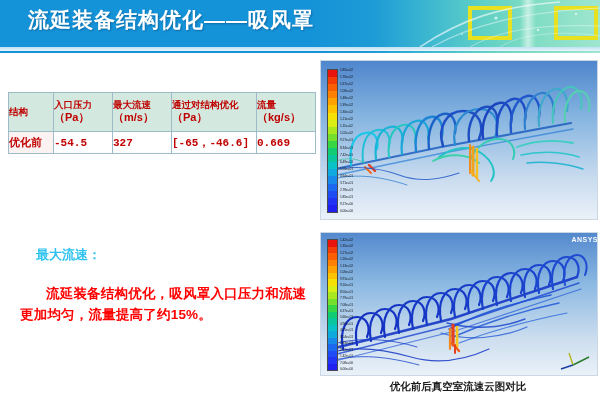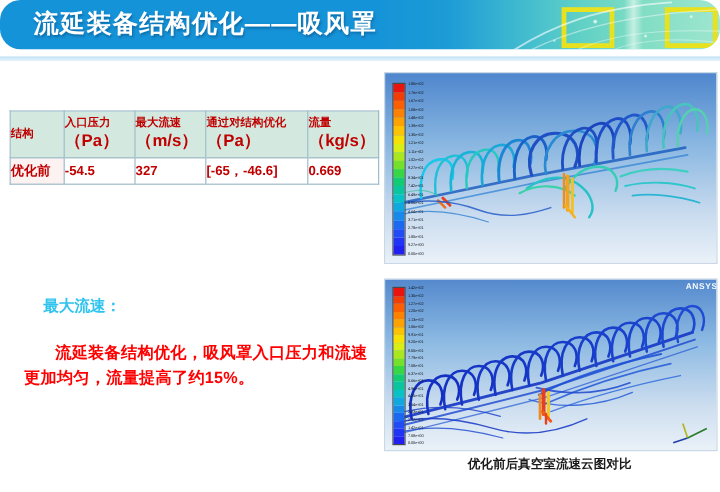--- a/index.html
+++ b/index.html
@@ -18,26 +18,25 @@
     width: 600px;
     height: 410px;
     background: #ffffff;
     overflow: hidden;
   }
 
   
   #header-band {
     position: absolute;
     left: 0; top: 0;
-    width: 600px; height: 41px;
+    width: 600px; height: 53px;
     background: linear-gradient(90deg,
         #1593d8 0%, #1593d8 52%, #1c9bd6 62%,
         #3fb9d0 72%, #5ecfc6 80%, #7ddcc2 88%, #9fe6cf 100%);
     overflow: hidden;
-    border-radius: 17px;
   }
   #header-decor {
     position: absolute;
     left: 0; top: 0;
     width: 600px; height: 47px;
   }
   #header-underline {
     position: absolute;
     left: 0; top: 47px;
     width: 600px; height: 4px;
@@ -80,27 +79,28 @@
     background: #fdf2f2;
     height: 21px;
     color: #c00000;
     font-weight: bold;
     font-size: 11px;
   }
   #result-table tbody td.numcell {
     background: #ffffff;
     color: #c00000;
     font-weight: bold;
+    font-family: Liberation Mono, monospace;
   }
   .col-struct { width: 44px; }
   .col-press  { width: 58px; }
   .col-vel    { width: 58px; }
   .col-range  { width: 84px; }
   .col-flow   { width: 58px; }
-  .unit-line { display: block; font-size: 14px; }
+  .unit-line { display: block; font-size: 11px; }
 
   
   #result-label {
     position: absolute;
     left: 36px; top: 246px;
     font-size: 13px;
     font-weight: bold;
     color: #2fc3ef;
     text-shadow: 0 0 1px #ffffff, 1px 1px 1px rgba(255,255,255,0.9);
     white-space: nowrap;

